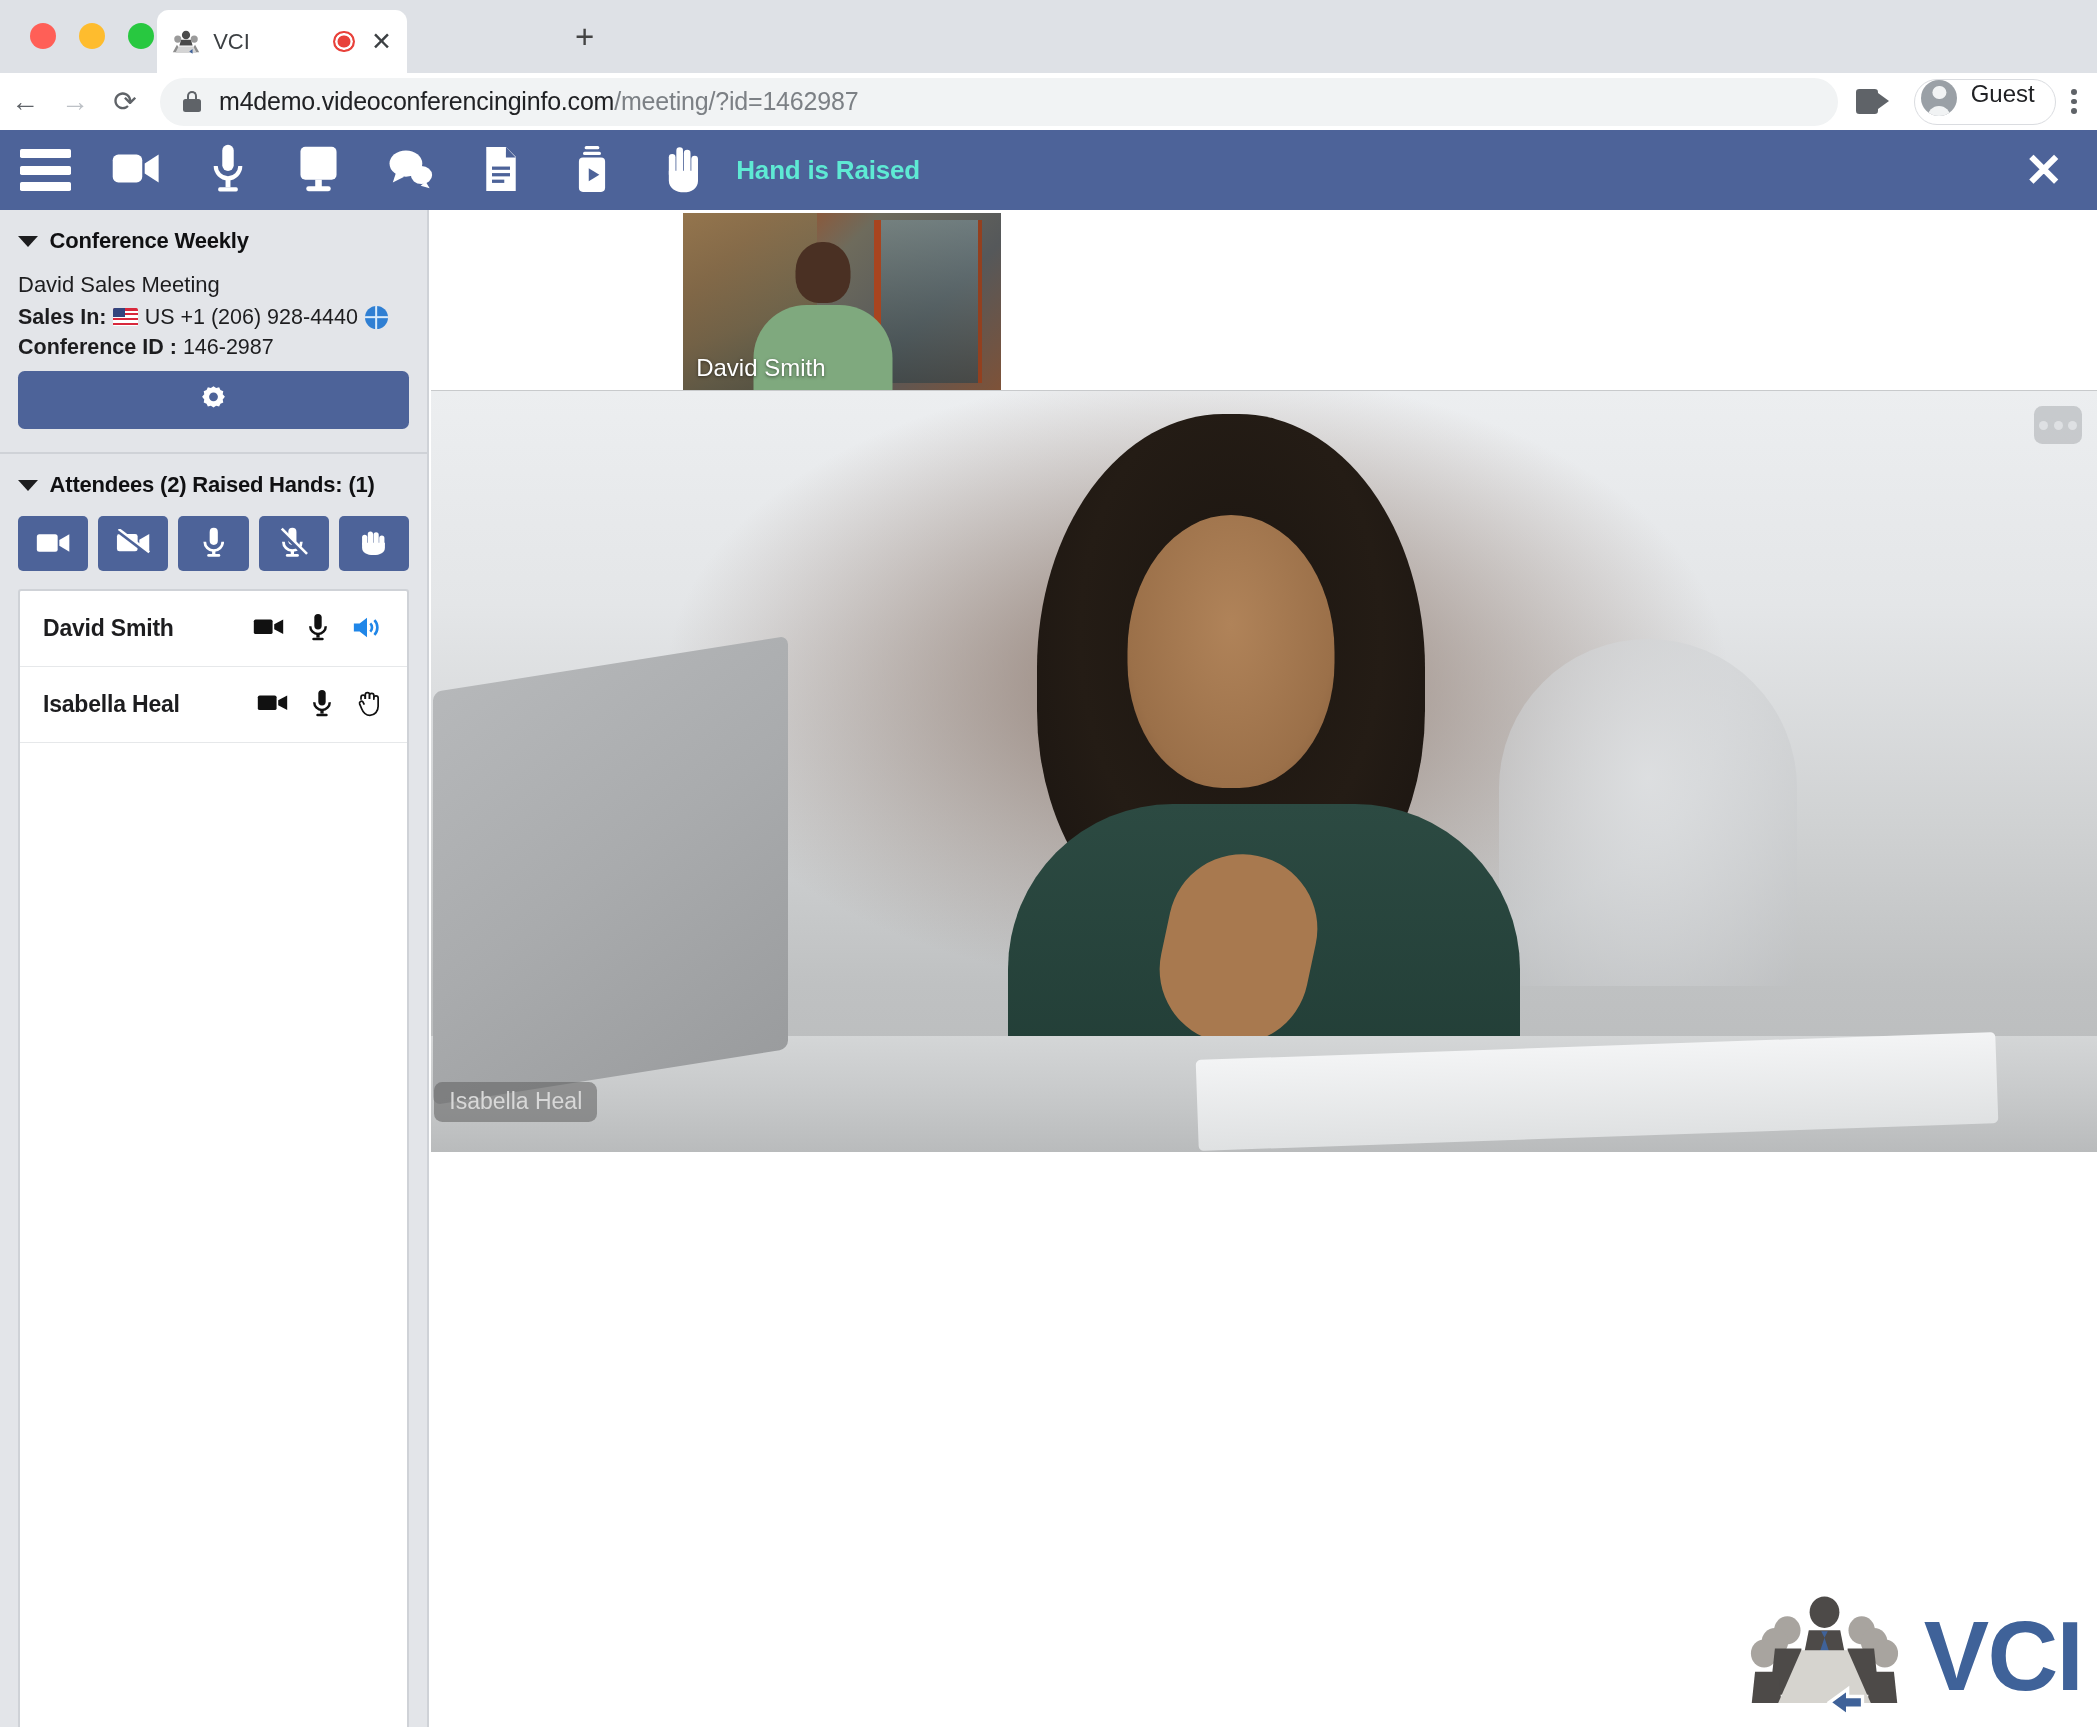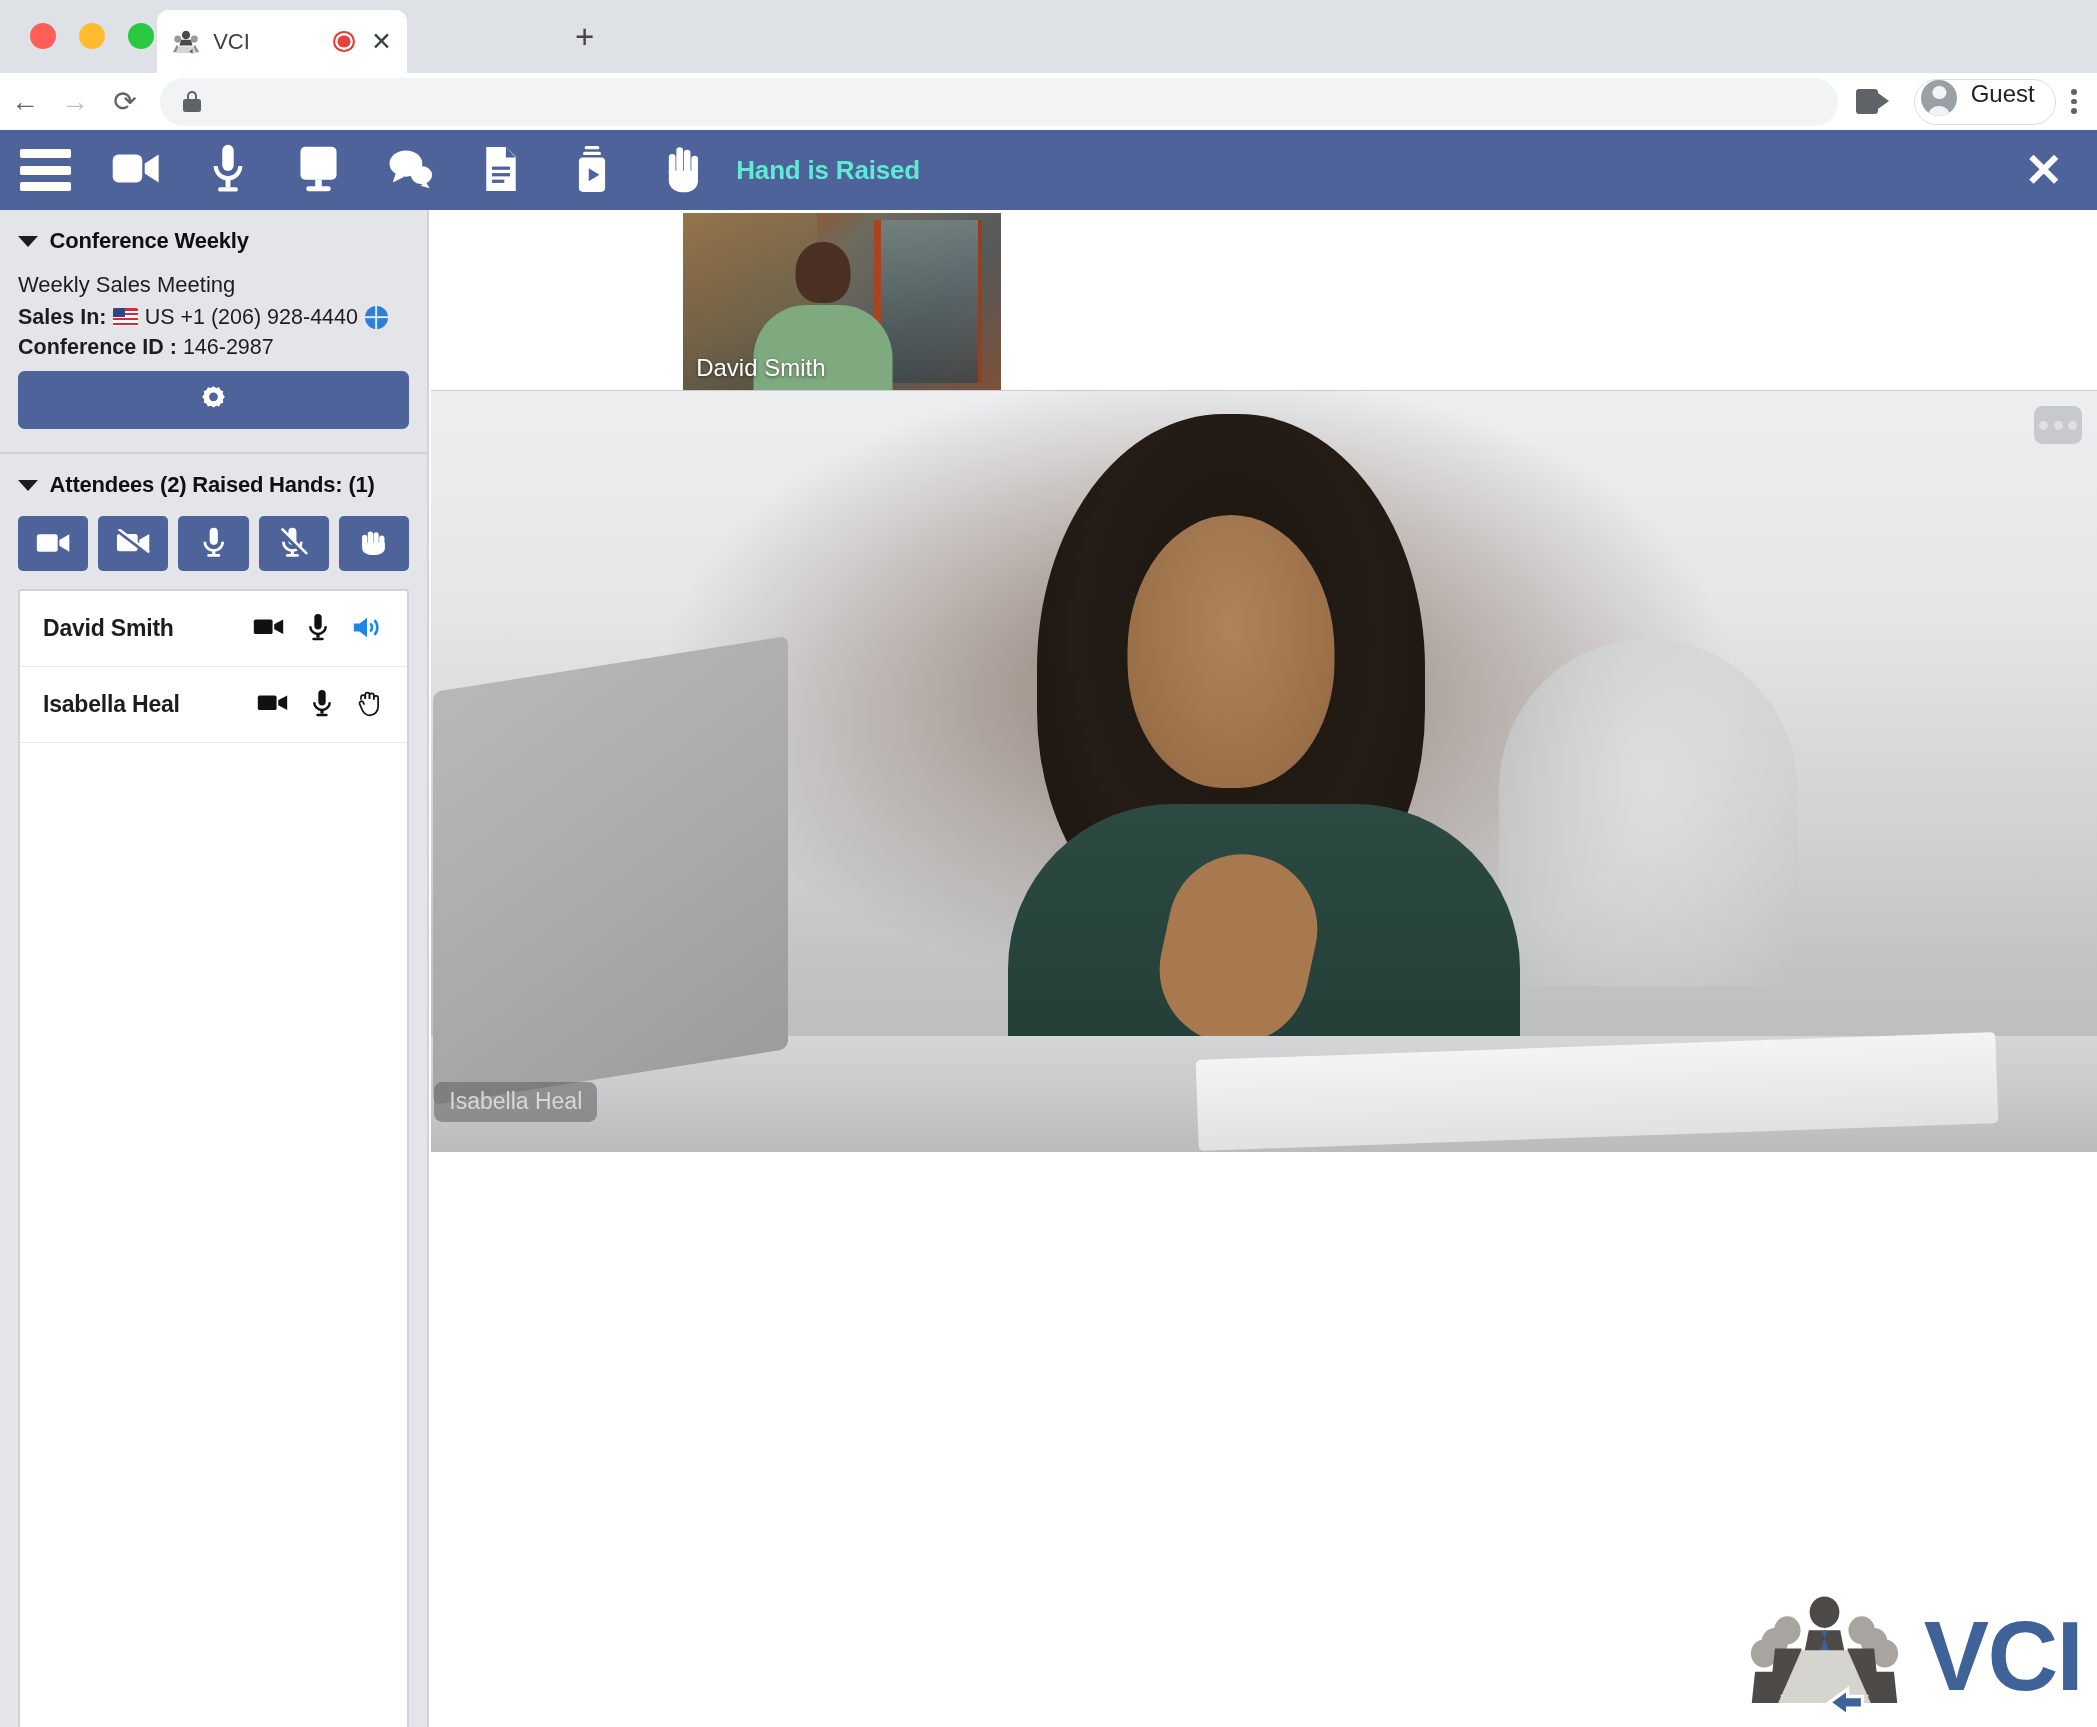--- a/index.html
+++ b/index.html
@@ -262,20 +262,21 @@
     </div>
     <div class="nav-btn">
       <span class="nav-ico">⟳</span>
     </div>
 
     <div class="omnibox">
       <span class="lock">
         <span class="shackle"></span>
           <span class="body"></span>
       </span>
+      <span class="url"><span>m4demo.videoconferencinginfo.com</span><span class="dim">/meeting/?id=1462987</span></span>
     </div>
 
     <div class="cam-indicator">
       <span class="bx"></span>
         <span class="tri"></span>
     </div>
 
     <div class="profile-pill">
       <span class="avatar">
         <span class="head"></span>
@@ -384,21 +385,21 @@
 </div>
 
 <div class="sidebar">
 
   <div class="panel">
     <div class="panel-head">
       <span class="caret"></span>
       <span class="panel-title">Conference Weekly</span>
     </div>
 
-    <div class="meet-name">Weekly Sales Meeting</div>
+    <div class="meet-name">David Sales Meeting</div>
 
     <div class="callin">
       <b>Sales In:</b>
       <span class="flag">
           <span class="stripes"></span>
           <span class="canton"></span>
         </span>
       <span>US +1 (206) 928-4440</span>
       <span class="globe"></span>
     </div>

